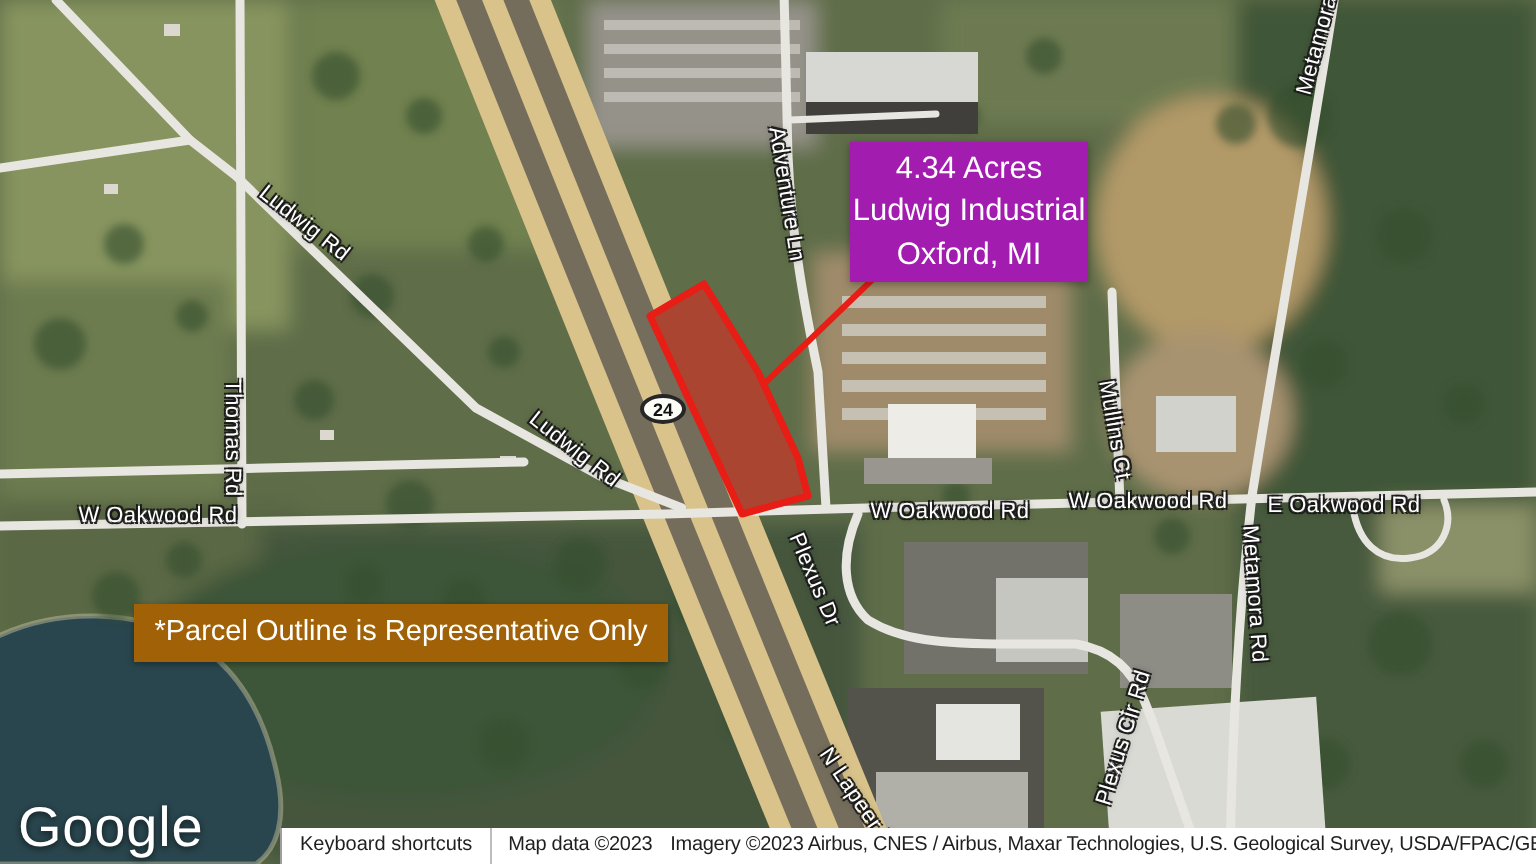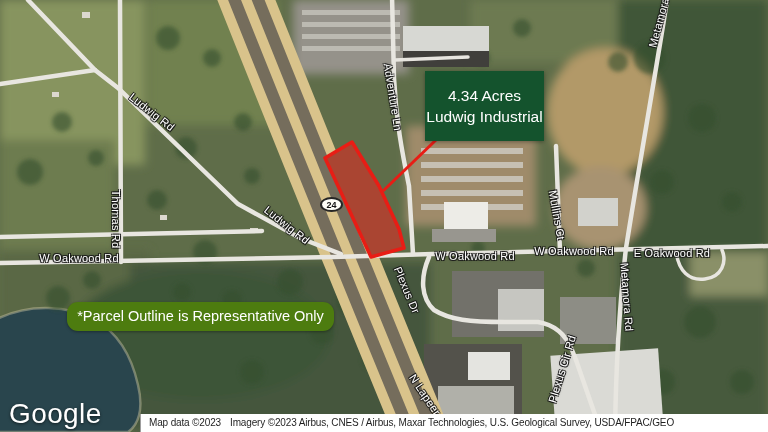--- a/index.html
+++ b/index.html
@@ -170,28 +170,30 @@
   <div class="rl" style="left:672px;top:253px;transform:translate(-50%,-50%);">E Oakwood Rd</div>
   <div class="rl" style="left:407px;top:290px;transform:translate(-50%,-50%) rotate(67deg);">Plexus Dr</div>
   <div class="rl" style="left:562px;top:369px;transform:translate(-50%,-50%) rotate(-73deg);">Plexus Cir Rd</div>
   <div class="rl" style="left:557px;top:215px;transform:translate(-50%,-50%) rotate(80deg);">Mullins Ct</div>
   <div class="rl" style="left:661px;top:14px;transform:translate(-50%,-50%) rotate(-75deg);">Metamora Rd</div>
   <div class="rl" style="left:627px;top:297px;transform:translate(-50%,-50%) rotate(86deg);">Metamora Rd</div>
   <div class="rl" style="left:430px;top:402px;transform:translate(-50%,-50%) rotate(56deg);">N Lapeer Rd</div>
 
   <div class="shield">24</div>
 
-  <div class="callout" style="background-color: #14532d;">
+  <div class="callout" style="background-color: #a21caf;">
     <div>4.34 Acres</div>
     <div>Ludwig Industrial</div>
+    <div>Oxford, MI</div>
   </div>
 
-  <div class="disclaimer" style="background-color: #4d7c0f; border-radius: 11px;">*Parcel Outline is Representative Only</div>
+  <div class="disclaimer" style="background-color: #a16207;">*Parcel Outline is Representative Only</div>
 
   <div class="glogo">Google</div>
 
   <div class="footer">
+    <div class="kbd">Keyboard shortcuts</div>
     <div class="attr">
       <span>Map data ©2023</span><span>Imagery ©2023 Airbus, CNES / Airbus, Maxar Technologies, U.S. Geological Survey, USDA/FPAC/GEO</span>
     </div>
   </div>
 
 </div>
 
 </body></html>

